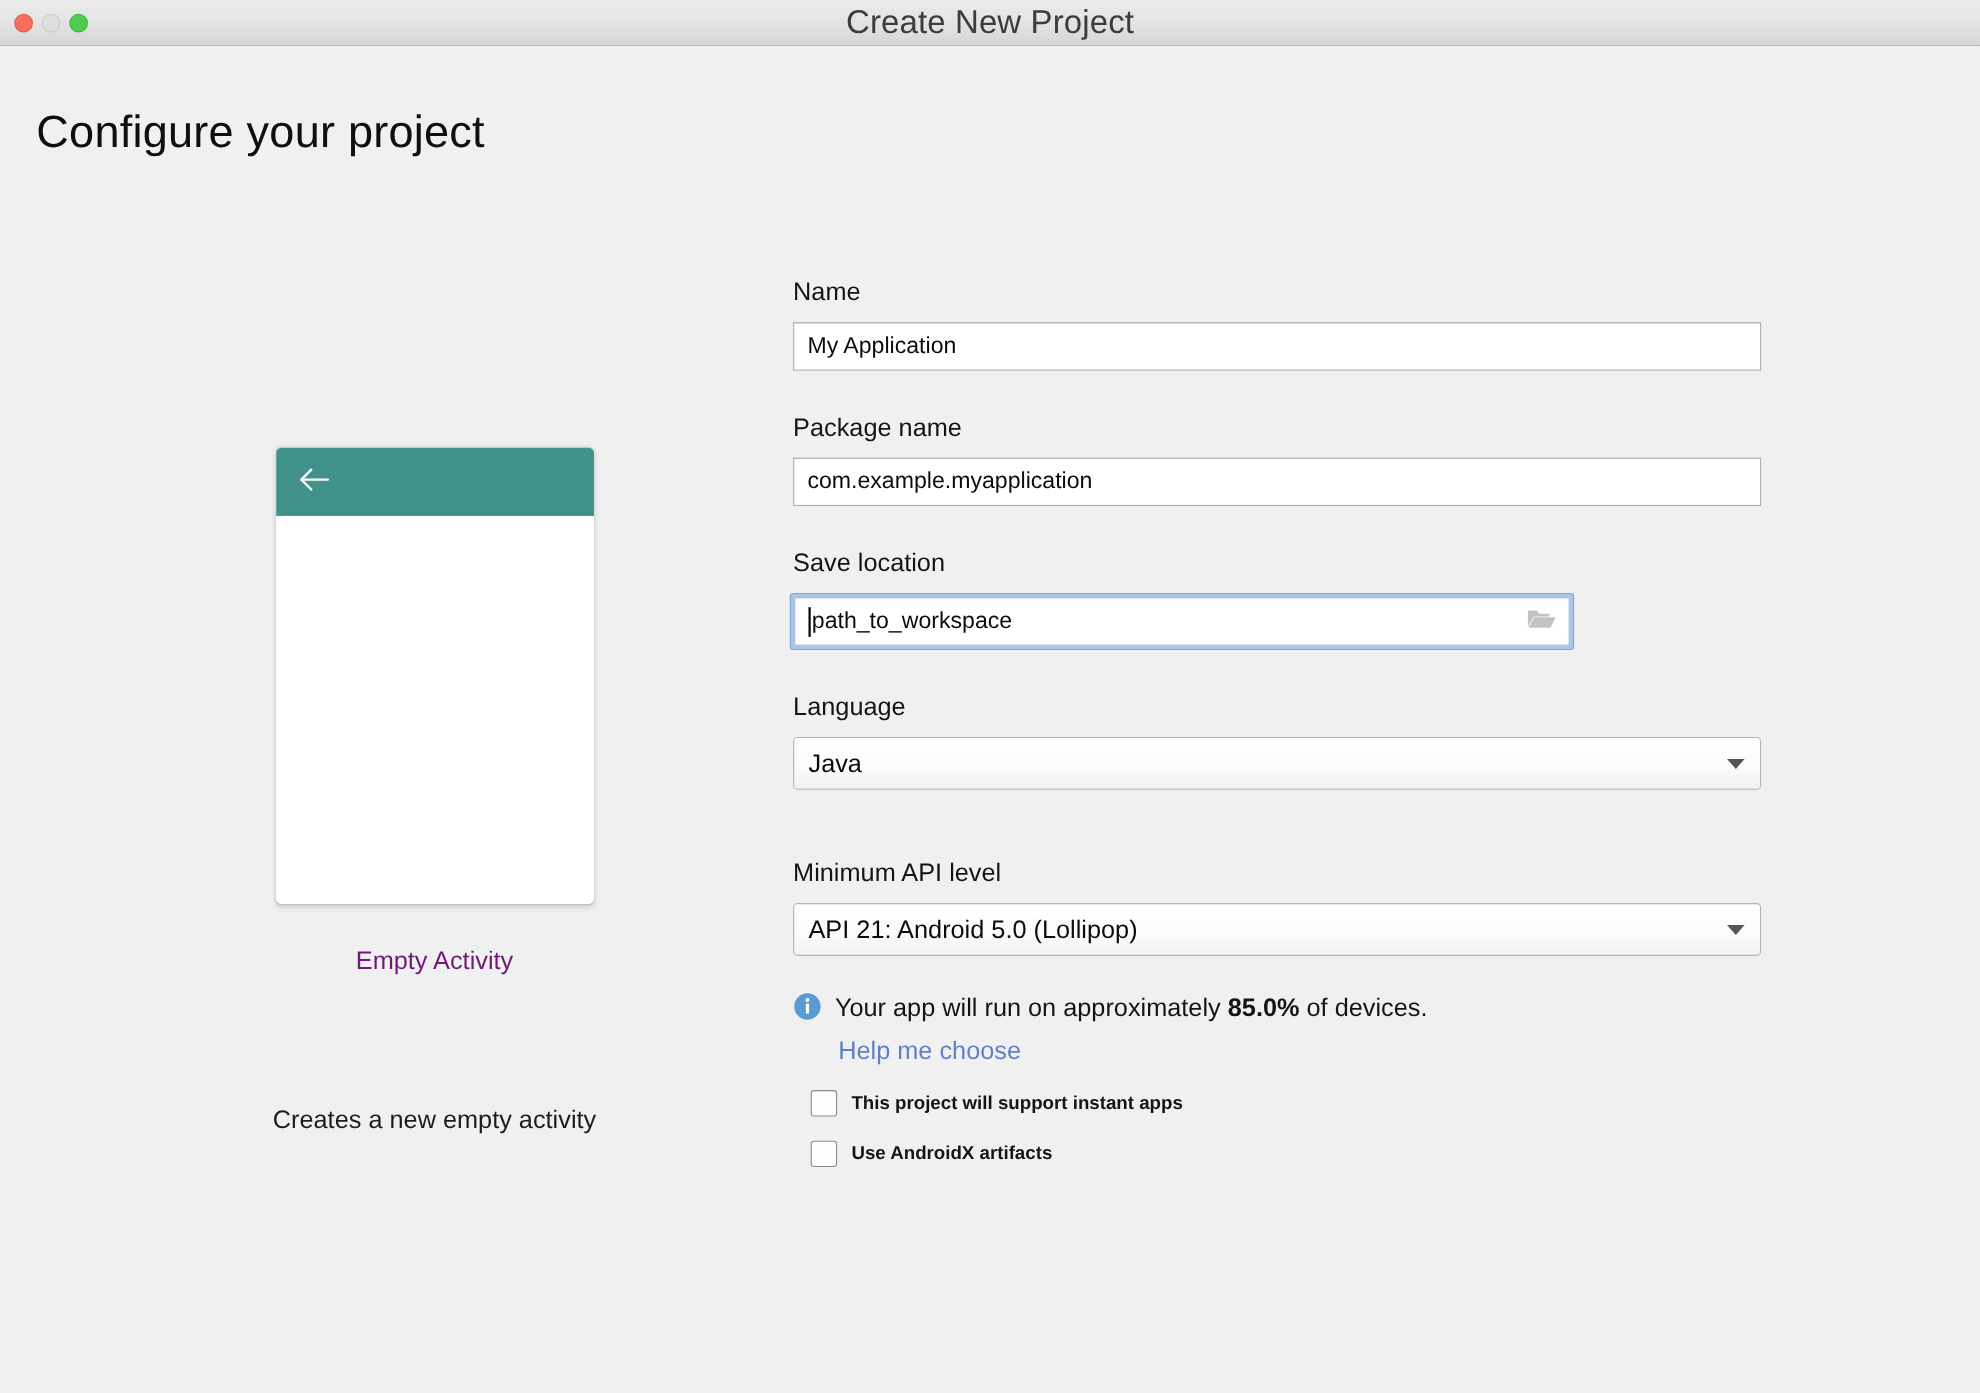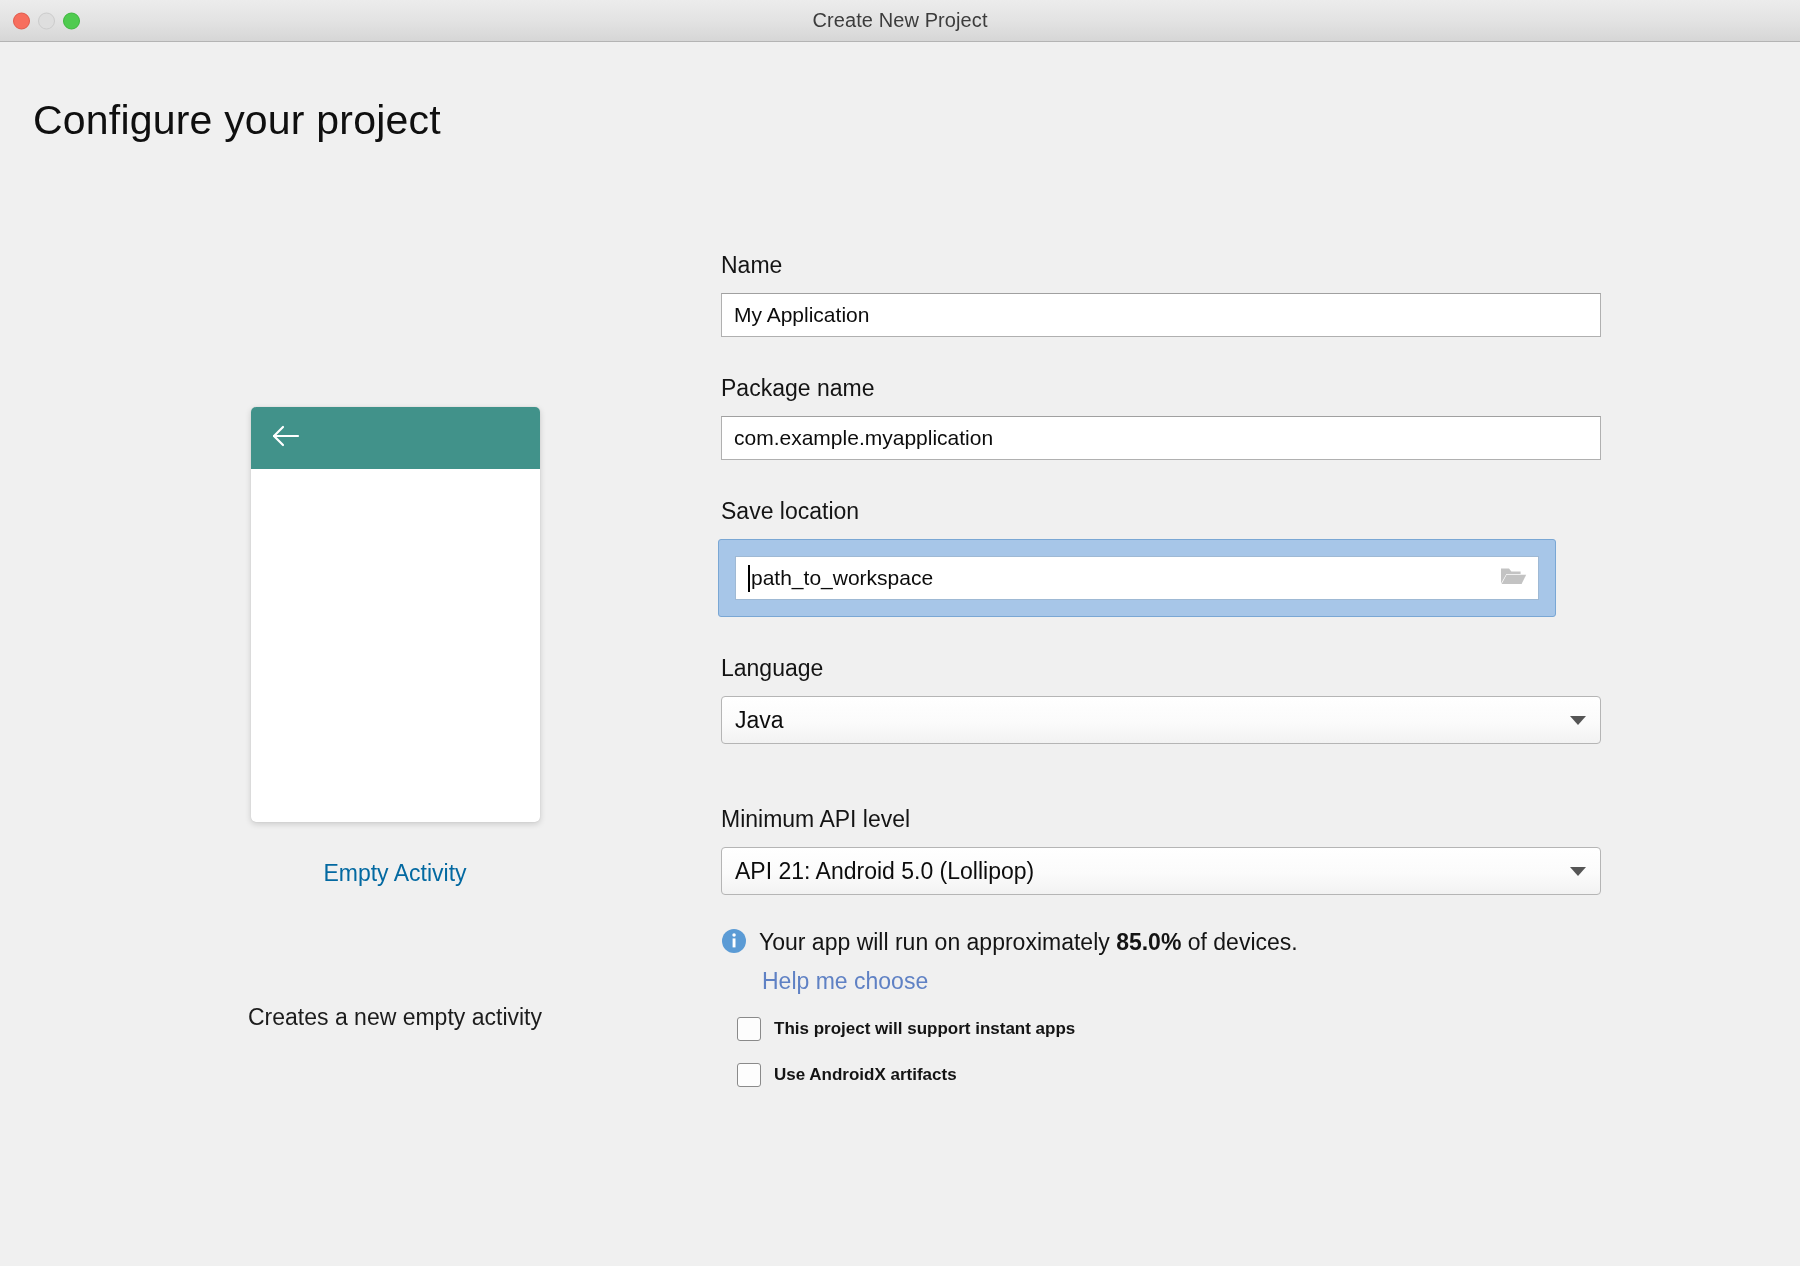--- a/index.html
+++ b/index.html
@@ -44,21 +44,21 @@
     border-radius: 50%;
     display: block;
   }
   .light.close  { background: #f76e5e; border: 1px solid #e05b4c; }
   .light.min    { background: #dedede; border: 1px solid #cccccc; }
   .light.max    { background: #4fcb4f; border: 1px solid #3fb73f; }
 
   .titlebar-title {
     width: 100%;
     text-align: center;
-    font-size: 20px;
+    font-size: 30px;
     color: #3c3c3c;
     letter-spacing: .1px;
     user-select: none;
   }
 
   
   .content {
     flex: 1;
     position: relative;
     background: #f0f0f0;
@@ -98,21 +98,21 @@
     display: flex;
     align-items: center;
     padding-left: 21px;
   }
   .back-arrow { display: block; }
   .activity-body { flex: 1; background: #ffffff; }
 
   .activity-caption {
     margin-top: 38px;
     font-size: 23px;
-    color: #0369a1;
+    color: #701a75;
   }
   .activity-description {
     margin-top: 117px;
     font-size: 23px;
     color: #1c1c1c;
   }
 
   
   .form-col {
     position: absolute;
@@ -139,22 +139,22 @@
     align-items: center;
     padding: 0 12px;
     font-size: 21px;
     color: #0c0c0c;
   }
   .spacer-36 { height: 38px; }
   .spacer-60 { height: 62px; }
 
   
   .focus-wrap {
-    width: 838px;
-    padding: 16px;
+    width: 713px;
+    padding: 3px;
     border: 1px solid #7aa7d4;
     border-radius: 3px;
     background: #a7c6e8;
     position: relative;
     margin-left: -3px;
   }
   .focus-wrap .text-input {
     width: 100%;
     border: 1px solid #9fb9d4;
     position: relative;

